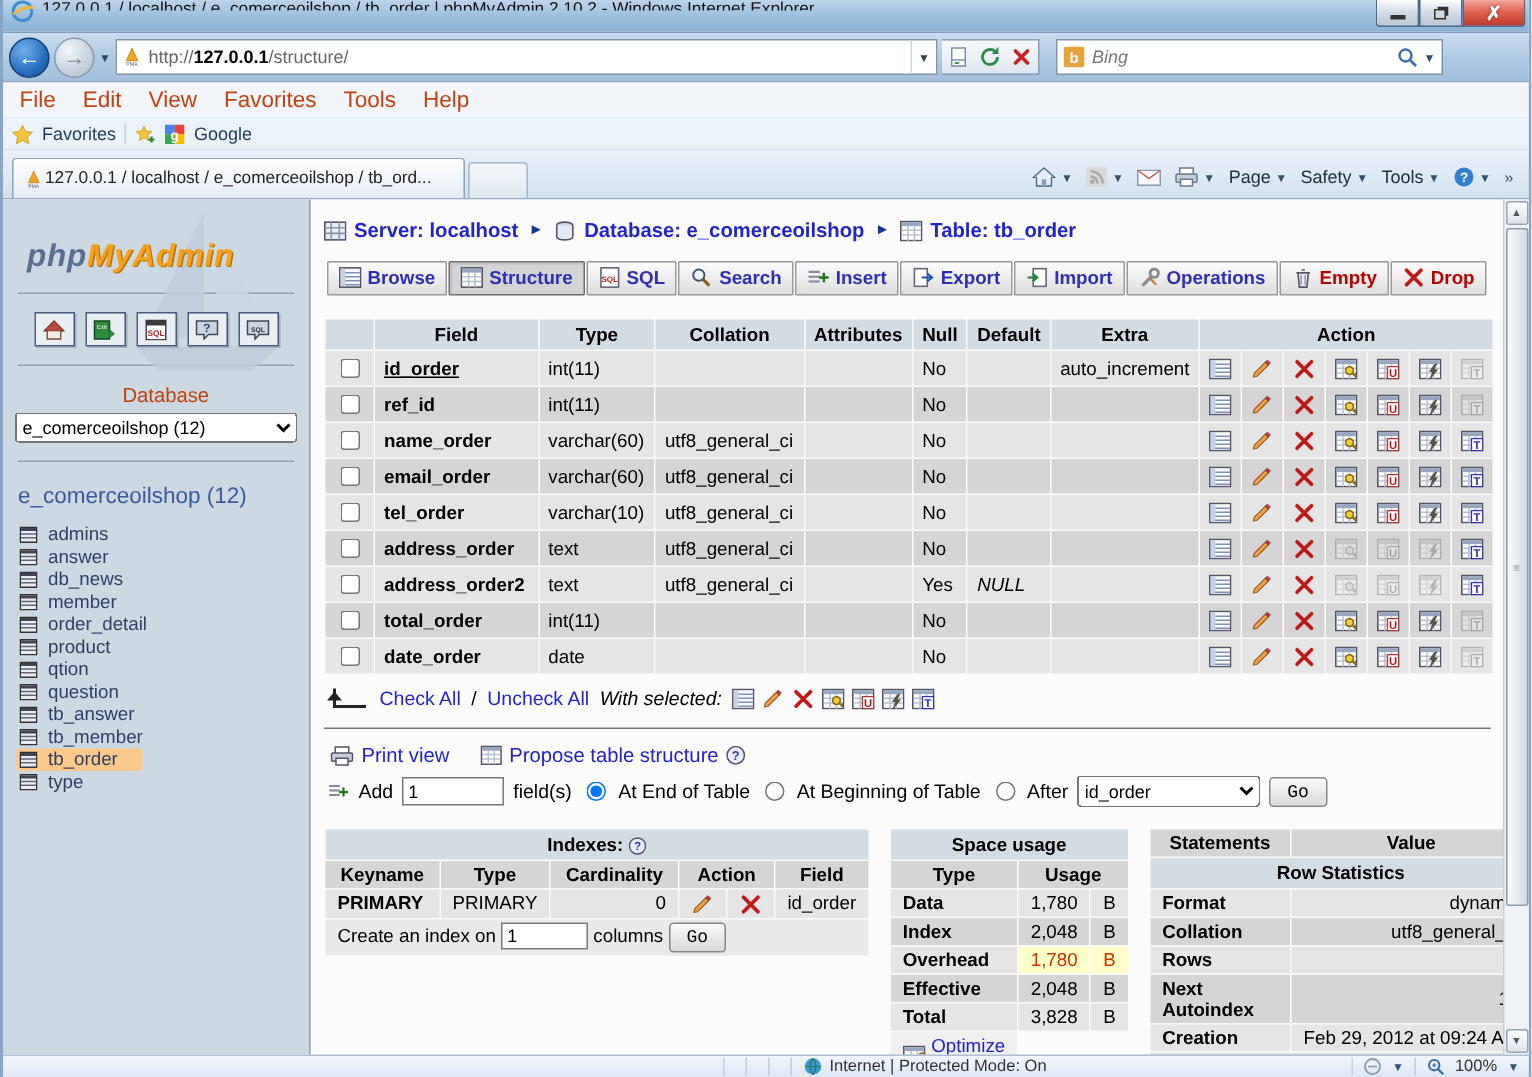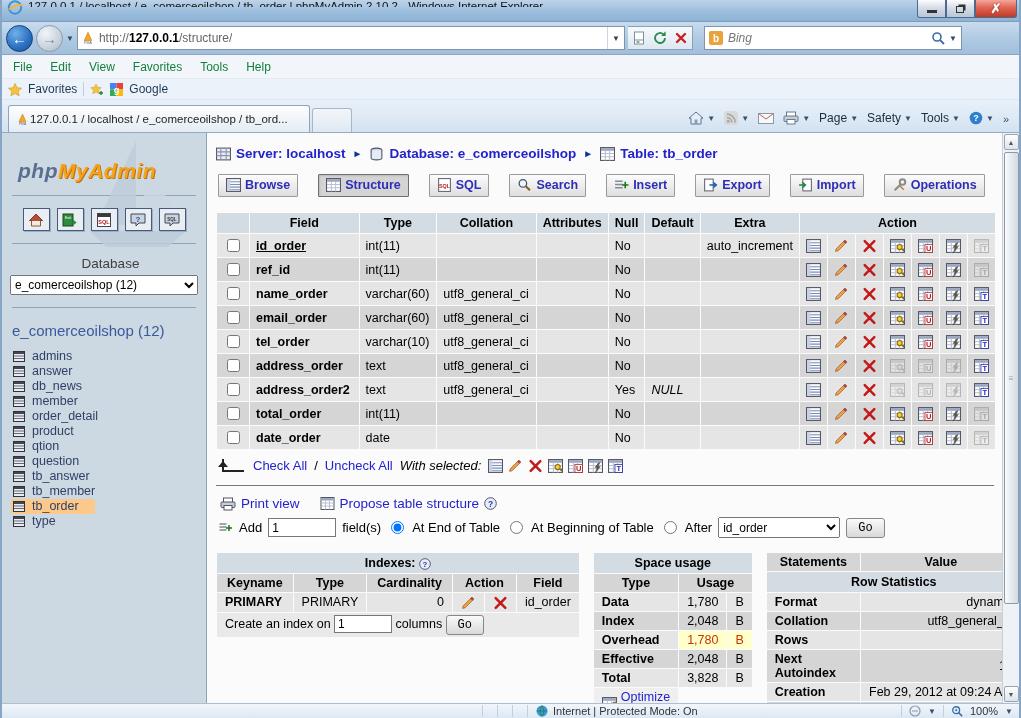--- a/index.html
+++ b/index.html
@@ -28,21 +28,21 @@
   .address-url { font-size:12px; color:#666; white-space:nowrap; overflow:hidden; }
   .address-url b { color:#000; font-weight:bold; }
   .addr-drop { margin-left:auto; width:17px; height:22px; border-left:1px solid #cdd6e0; display:flex; align-items:center; justify-content:center; font-size:8px; color:#345; }
   .tool-seg { height:24px; display:flex; align-items:center; background:linear-gradient(#f7fafc,#dde7f0); border:1px solid #8aa0b6; border-left:none; padding:0 4px; gap:6px; }
   .search-box { margin-left:8px; width:258px; height:24px; background:#fff; border:1px solid #7f95ab; display:flex; align-items:center; gap:5px; padding:0 4px; }
   .search-text { font-size:12px; font-style:italic; color:#777; }
   .search-right { margin-left:auto; display:flex; align-items:center; gap:4px; }
 
   
   .menubar { height:24px; flex:none; background:#f2f6fb; display:flex; align-items:center; padding-left:2px; border-bottom:1px solid #e2eaf3; }
-  .menu-item { font-size:12px; color:#15803d; padding:3px 9px; }
+  .menu-item { font-size:15px; color:#c2410c; padding:3px 9px; }
 
   
   .favbar { height:21px; flex:none; background:#ecf2f9; display:flex; align-items:center; gap:6px; padding-left:6px; font-size:12px; color:#1f3a57; border-bottom:1px solid #dbe6f2; }
   .vsep { width:1px; height:14px; background:#c0cedd; }
 
   
   .tabrow { height:33px; flex:none; background:linear-gradient(#e9f1f9,#d3e2f1); border-bottom:1px solid #93aac2; display:flex; align-items:flex-end; padding:0 6px; }
   .ie-tab { width:302px; height:27px; background:linear-gradient(#fefefe,#e4ecf4); border:1px solid #8da5bd; border-bottom:none; border-radius:3px 3px 0 0; display:flex; align-items:center; gap:1px; padding:0 7px; font-size:11.5px; color:#222; }
   .ie-tab span { white-space:nowrap; overflow:hidden; }
   .ie-tab-stub { width:40px; height:24px; margin-left:2px; background:linear-gradient(#f2f6fa,#dfe8f1); border:1px solid #a5b8cb; border-bottom:none; border-radius:3px 3px 0 0; }
@@ -56,34 +56,34 @@
 
   
   .sidebar { width:205px; flex:none; background:#ccd8e2; border-right:1px solid #8ea3b5; position:relative; overflow:hidden; }
   .sail-mark { position:absolute; top:2px; right:6px; opacity:.85; pointer-events:none; }
   .pma-logo { position:relative; margin:26px 0 0 16px; font-size:21px; font-weight:bold; font-style:italic; letter-spacing:.5px; }
   .pma-logo .php { color:#5a6f8f; }
   .pma-logo .myadmin { color:#f6a01b; text-shadow:1px 1px 0 #b87408; }
   hr.side { border:none; border-top:1px solid #8fa3b8; margin:12px 10px; }
   .side-btns { display:flex; justify-content:center; gap:7px; position:relative; }
   .side-btn { width:27px; height:23px; background:#e9eef3; border:1px solid #46597e; display:flex; align-items:center; justify-content:center; box-shadow:1px 1px 0 #9fb0c0; }
-  .db-label { text-align:center; color:#404040; font-size:13.5px; margin:2px 0 4px;padding-left:13px; }
+  .db-label { text-align:center; color:#c2410c; font-size:13.5px; margin:2px 0 4px;padding-left:13px; }
   .side-select { display:block; margin:0 auto; width:188px; height:20px; font-size:12px; font-family:inherit; }
   .db-heading { margin:14px 0 10px 10px; font-size:15px; color:#3a5a9c; }
   .tbl-list { list-style:none; margin:0; padding:0 0 0 9px; font-size:12.5px; color:#2f3f66; }
   .tbl-item { display:flex; align-items:center; gap:7px; padding:1px 5px 1px 2px; width:fit-content; border-radius:2px; line-height:13px; }
   .tbl-item.selected { background:#fcc98b; padding-right:16px; }
 
   
   .main { flex:1; min-width:0; padding:13px 6px 0 9px; font-size:12.5px; color:#000; overflow:hidden; }
   .breadcrumb { display:flex; align-items:center; gap:7px; font-weight:bold; font-size:13.5px; color:#2323cc; }
   .crumb { display:flex; align-items:center; gap:5px; }
   .crumb-sep { color:#13339c; font-size:10px; }
 
-  .pma-tabs { display:flex; gap:20px; margin:13px 0 15px 2px; align-items:flex-end; }
+  .pma-tabs { display:flex; gap:1px; margin:13px 0 15px 2px; align-items:flex-end; }
   .pma-tab { display:flex; gap:4px; align-items:center; border:1px solid #9a9a9a; background:linear-gradient(#fcfcfc,#dedede); padding:3px 7px 4px; font-weight:bold; font-size:12.5px; color:#2e2eb8; border-radius:1px; }
   .pma-tab.active { background:#d4d4d4; border-color:#6f6f6f; box-shadow:inset 1px 1px 2px #bbb; }
   .pma-tab.danger { color:#bb0000; }
 
   table.grid { border-collapse:separate; border-spacing:1px; background:#fbfbfb; }
   table.grid th { background:#d3dce3; font-size:12.5px; font-weight:bold; padding:3px 6px; color:#000; }
   table.grid td { padding:2px 6px; font-size:12.5px; height:18px; }
   tr.odd td { background:#e5e5e5; }
   tr.even td { background:#d5d5d5; }
   td.cb, th.cb { width:26px; text-align:center; }

